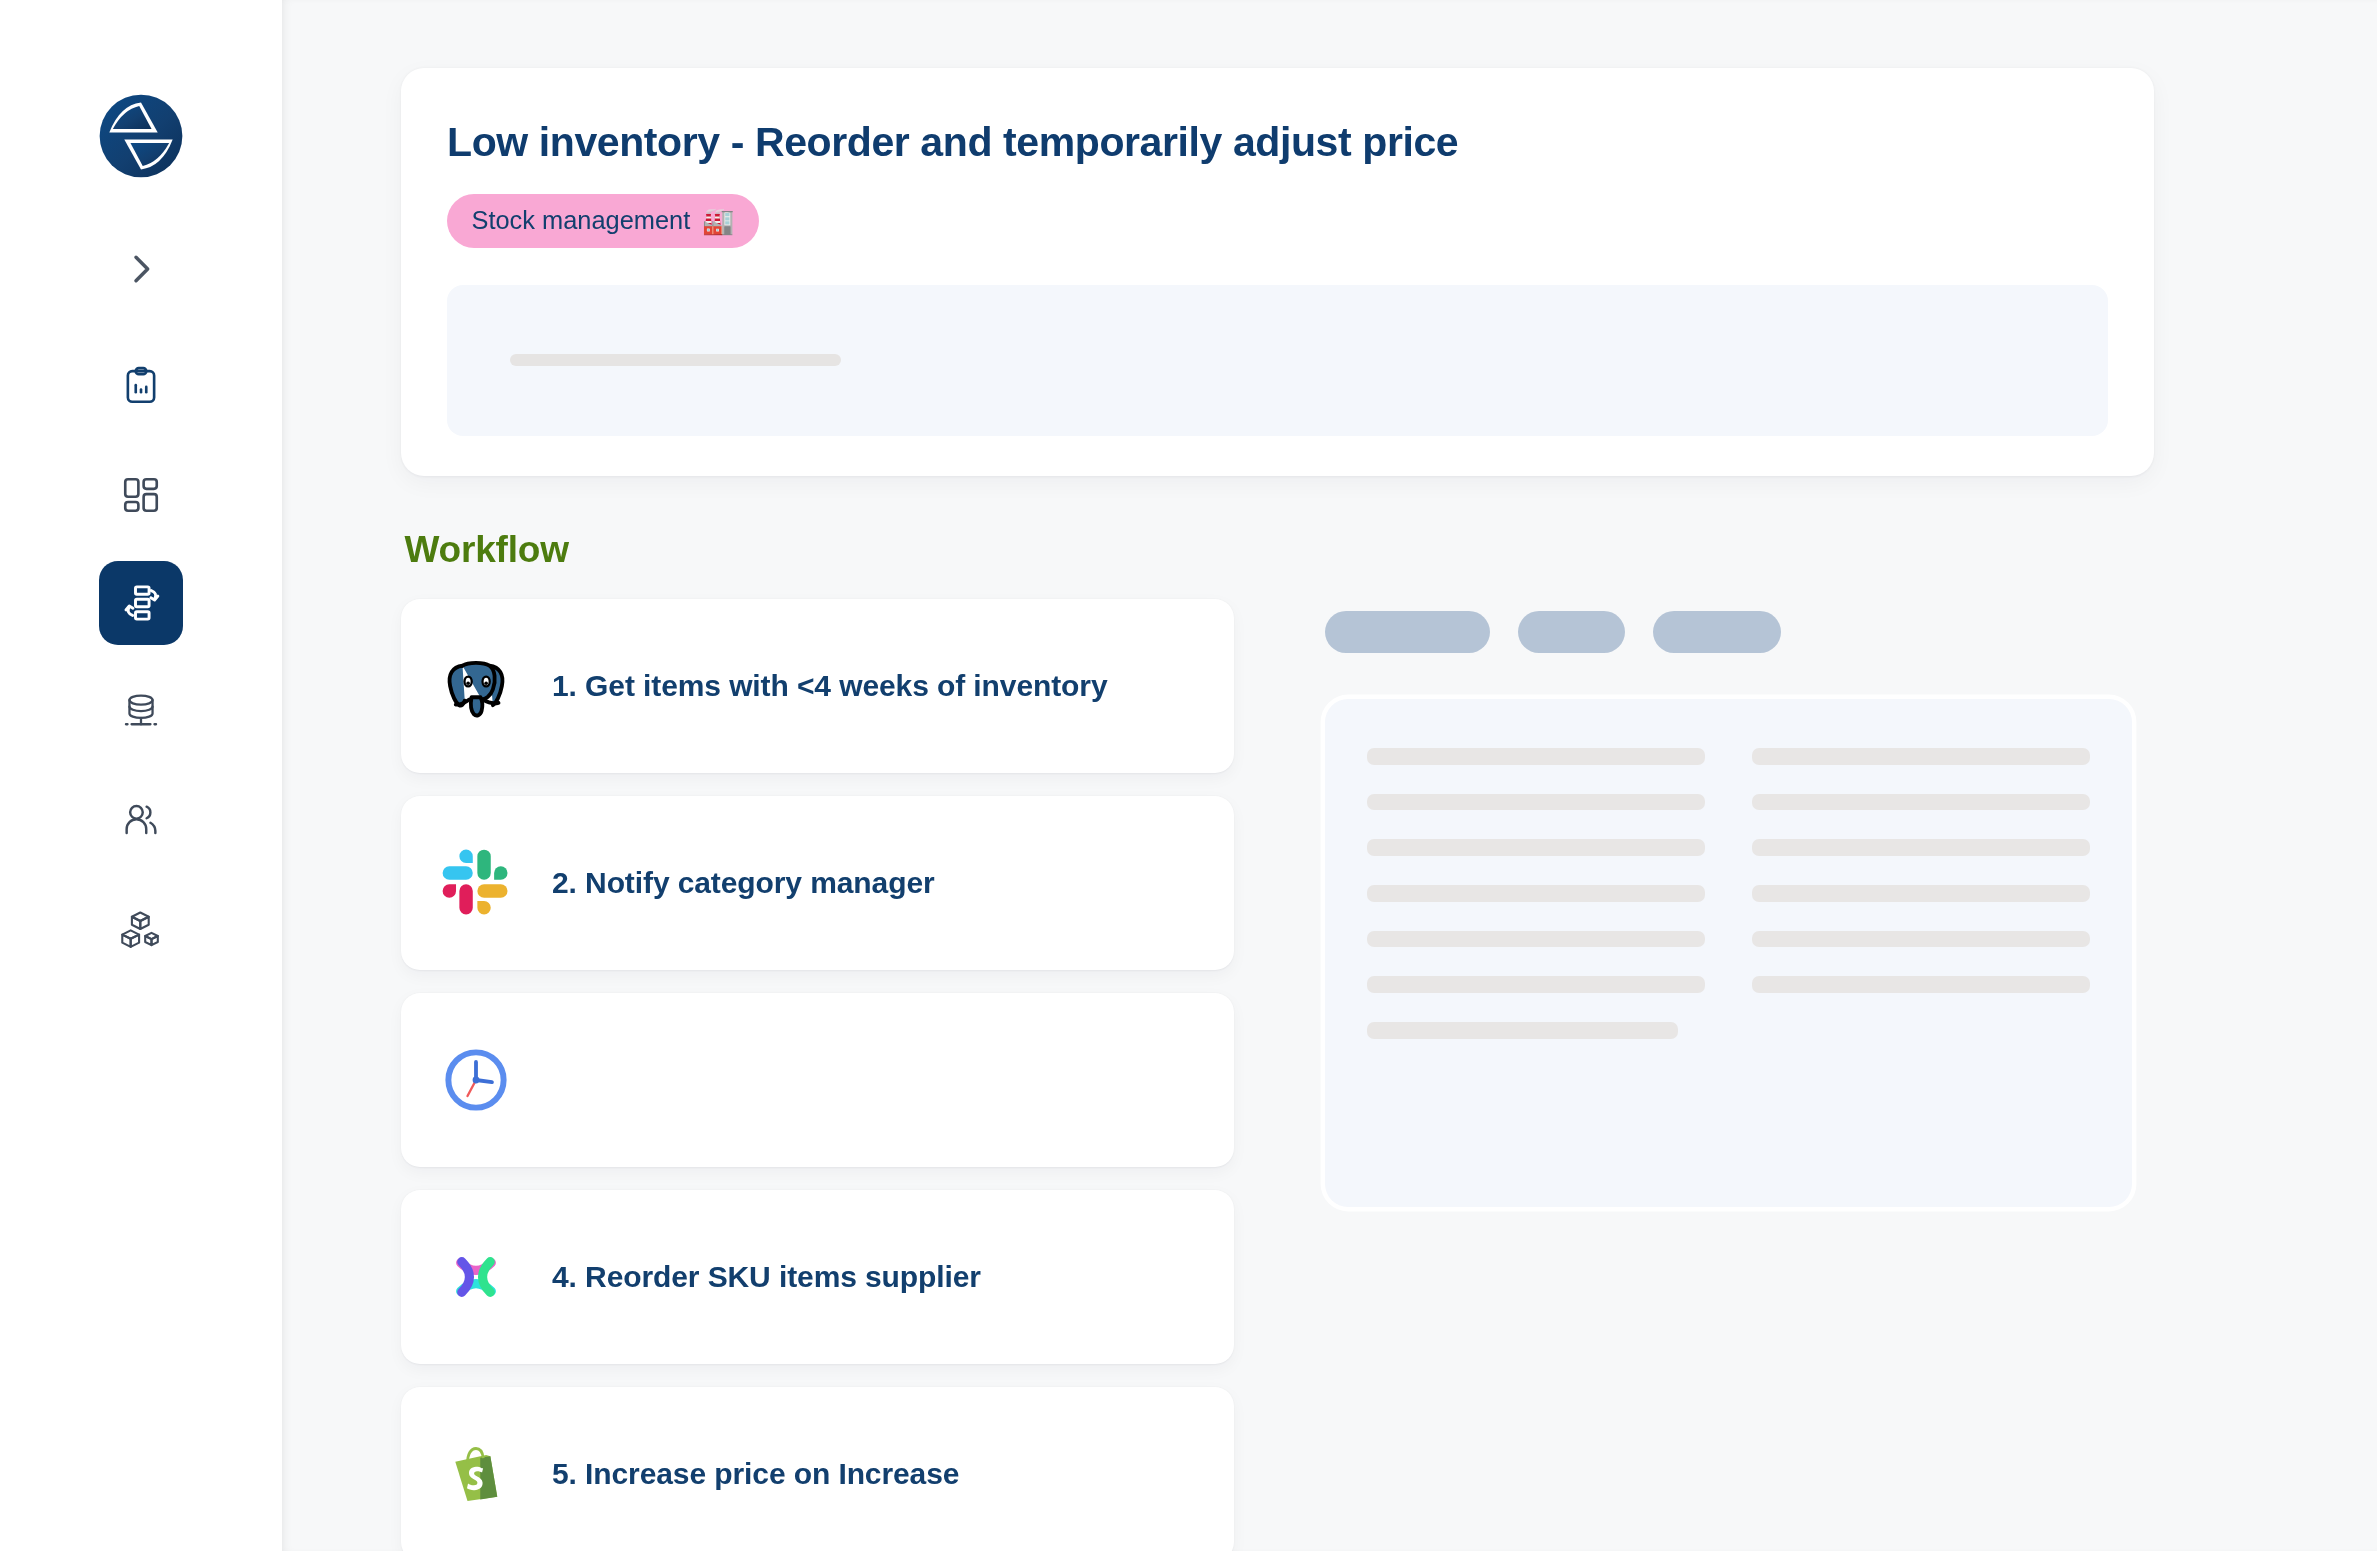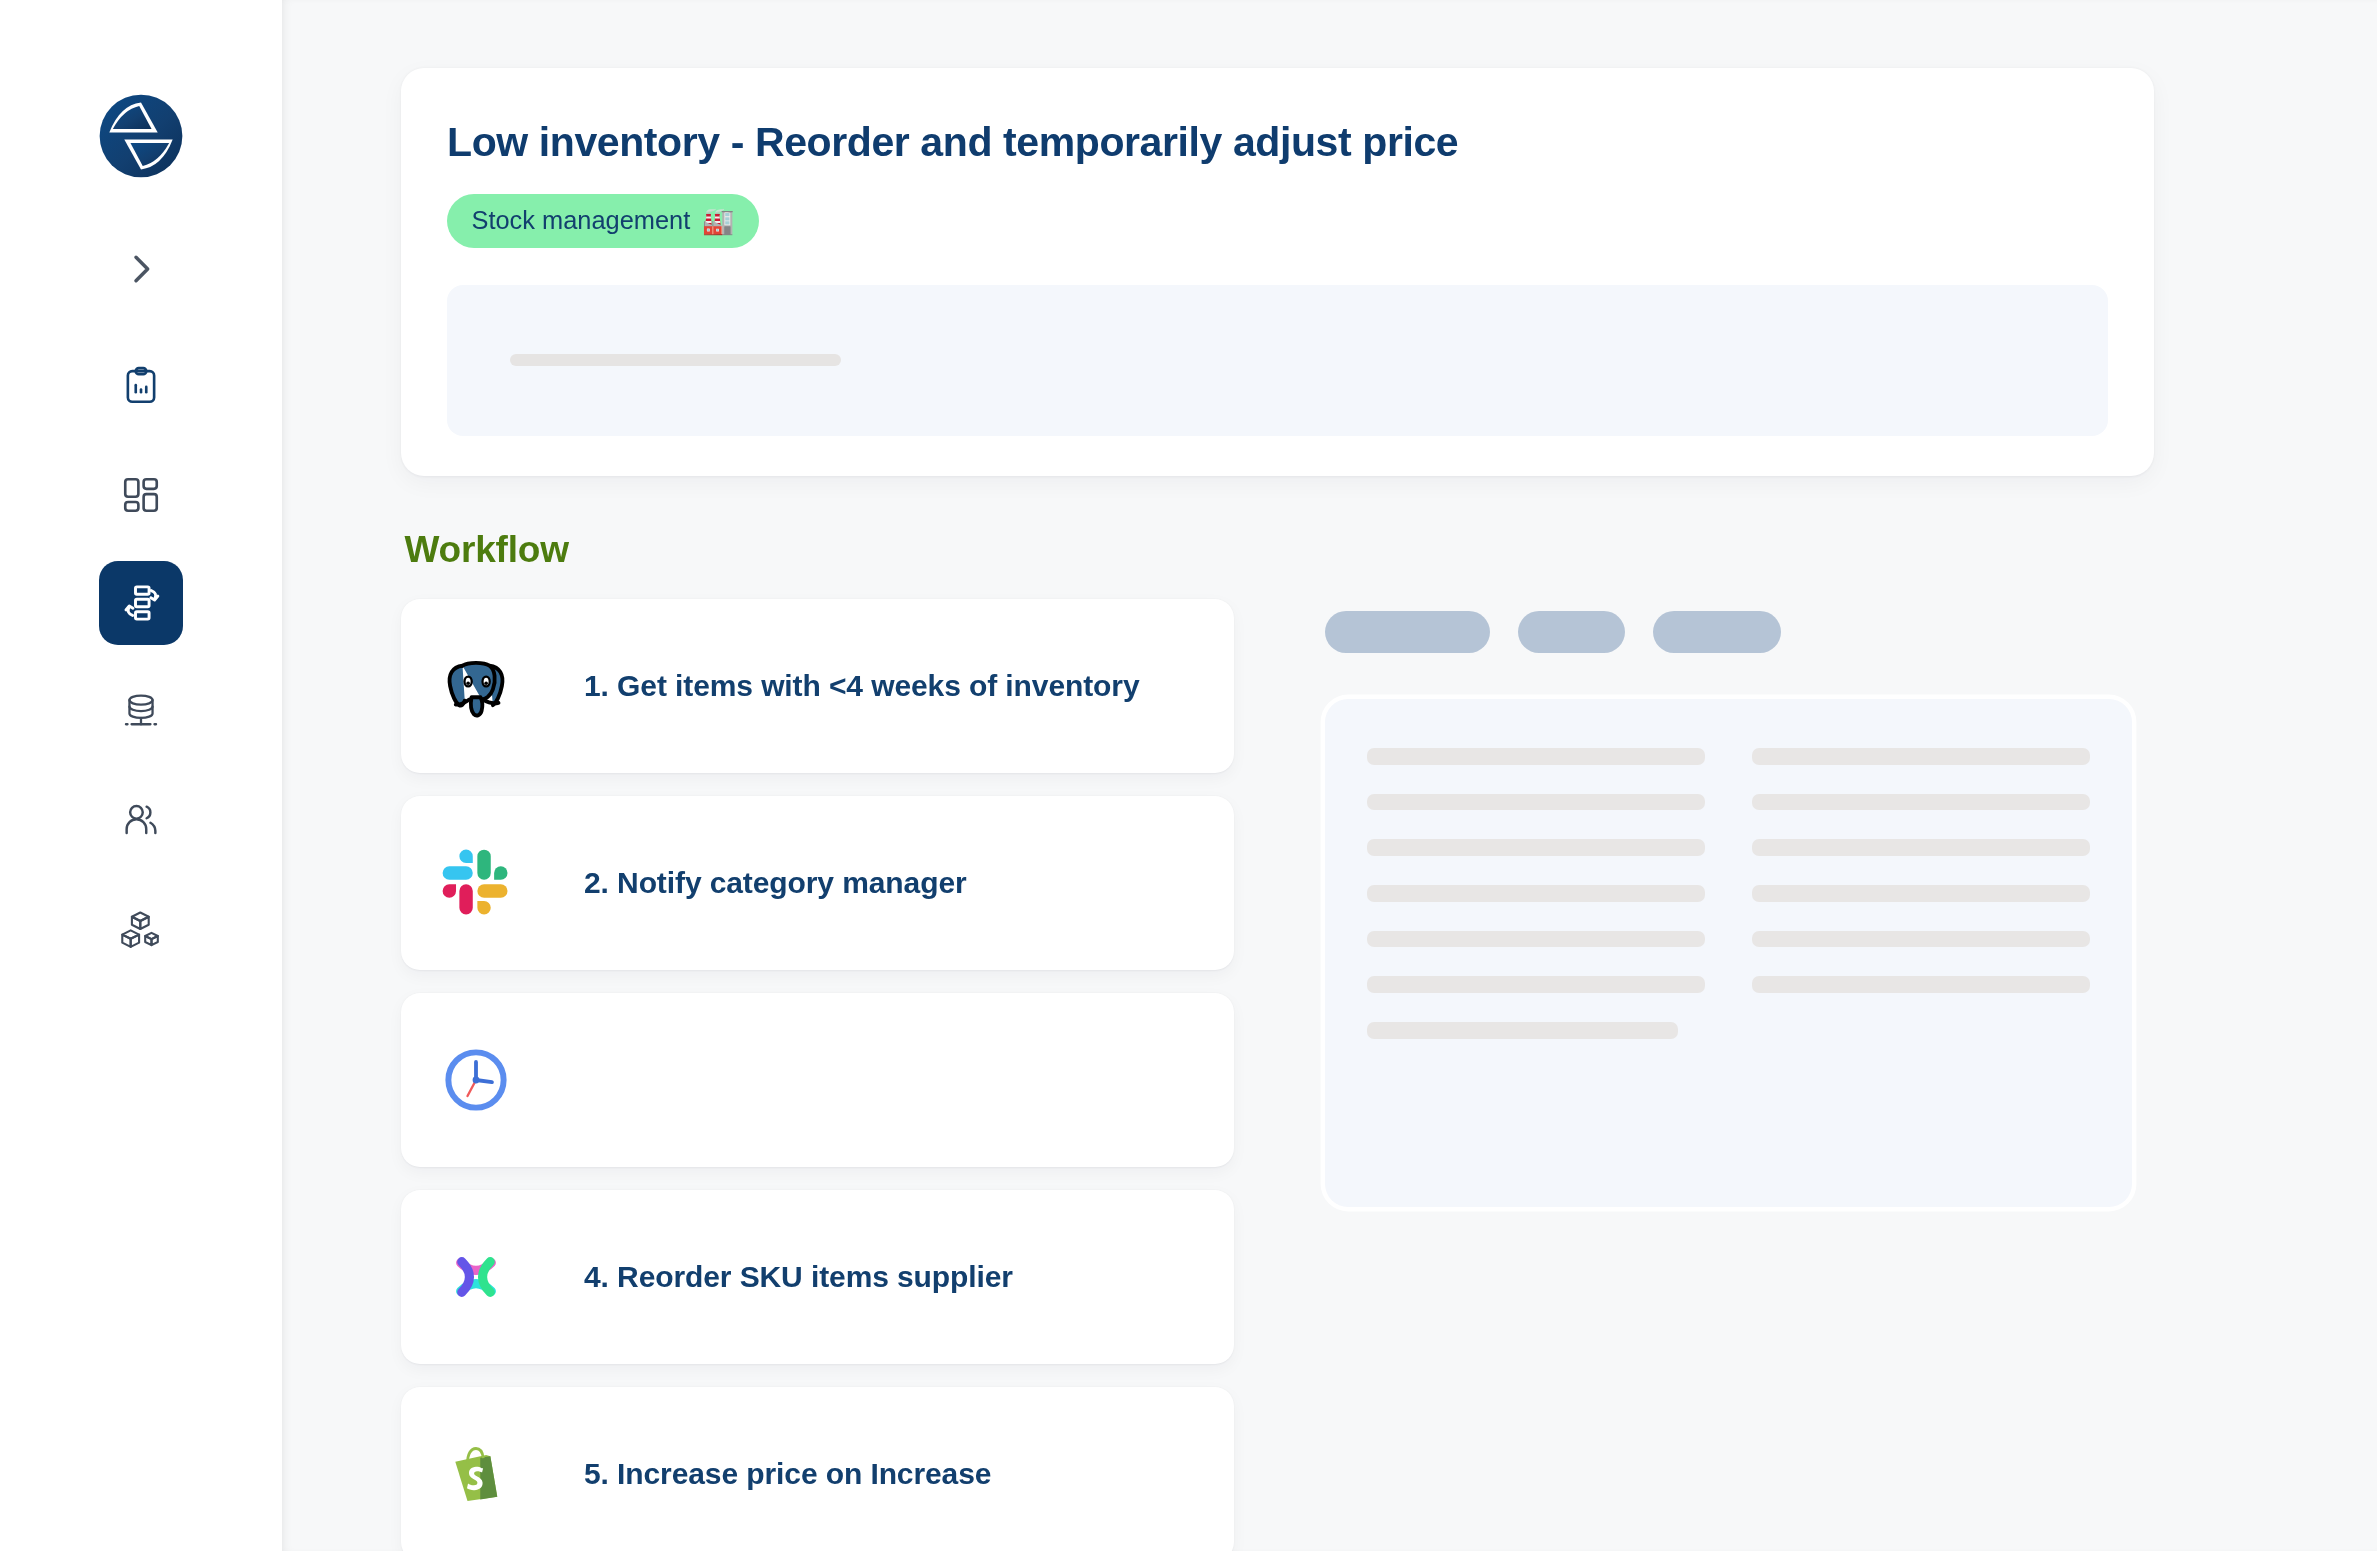--- a/index.html
+++ b/index.html
@@ -81,21 +81,21 @@
     font-size: 41px;
     font-weight: 700;
     color: #0f3c6e;
     letter-spacing: -0.4px;
     line-height: 1.15;
   }
   .pill {
     display: inline-flex;
     align-items: center;
     gap: 12.3px;
-    background: #86efac;
+    background: #f9a8d4;
     border-radius: 876px;
     padding: 12.3px 24.5px;
     margin-top: 28px;
     font-size: 25.4px;
     font-weight: 500;
     color: #123f6e;
   }
   .pill-emoji { font-size: 26px; line-height: 1; }
   .header-skeleton-box {
     margin-top: 37px;
@@ -146,21 +146,20 @@
   .step-icon {
     width: 75px; height: 75px;
     min-width: 75px;
     display: flex; align-items: center; justify-content: center;
   }
   .step-label {
     font-size: 30px;
     font-weight: 700;
     color: #123f6e;
     letter-spacing: -0.1px;
-    margin-left: 32px;
   }
 
   
   .preview {
     flex: 1;
     padding-top: 12.3px;
     max-width: 807px;
   }
   .preview-pills {
     display: flex;

